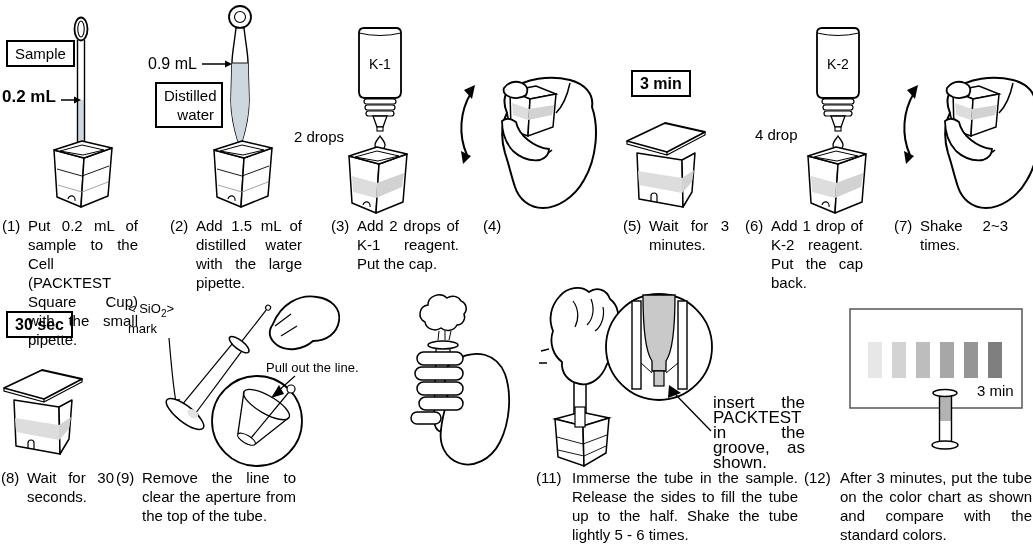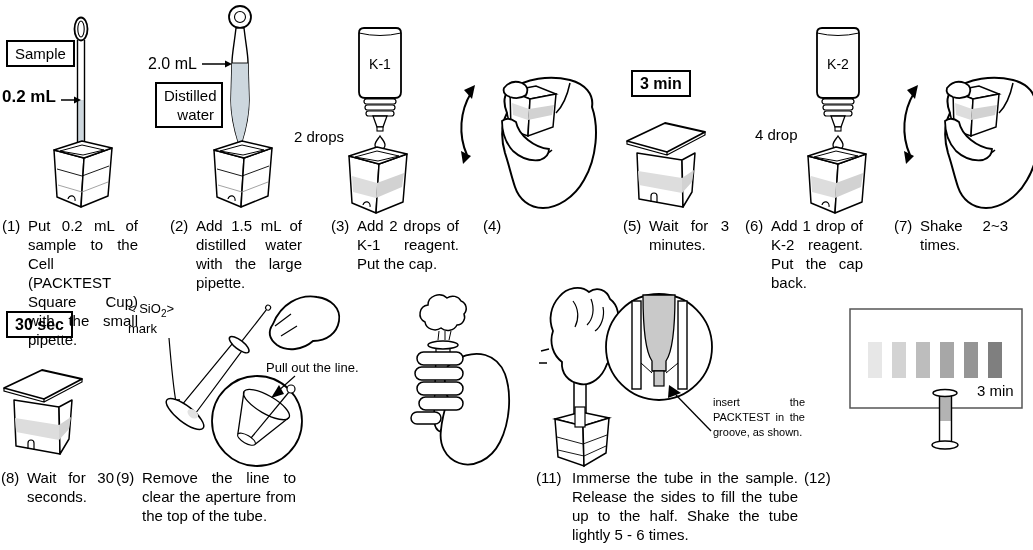--- a/index.html
+++ b/index.html
@@ -10,21 +10,21 @@
   .cap .n{flex:0 0 26px;}
   .cap.w .n{flex:0 0 36px;}
   .cap .t{flex:1 1 auto;text-align:justify;}
   .blk{position:absolute;border:2px solid #000;background:#fff;text-align:right;
        padding:2px 7px;font-size:15px;line-height:19px;}
   .blk.bold{font-weight:bold;font-size:16px;}
   .lbl{position:absolute;font-size:15px;line-height:17px;white-space:nowrap;}
   .lbl.big{font-size:17px;font-weight:bold;}
   .lbl.mid{font-size:16px;}
   .small{position:absolute;font-size:13px;line-height:15px;}
-  .tiny{position:absolute;font-size:11px;line-height:15px;text-align:justify;}
+  .tiny{position:absolute;font-size:17px;line-height:15px;text-align:justify;}
   .ctr{text-align:left;}
   svg text{font-family:"Liberation Sans",sans-serif;}
   sub{font-size:10px;}
 </style>
 </head>
 <body>
 
 <div id="stage">
 
   <svg width="0" height="0" style="position:absolute">
@@ -236,21 +236,21 @@
       <rect x="94.5" y="116" width="12" height="22" fill="#fff"></rect>
       <path d="M94.5,90 L94.5,138 M106.5,90 L106.5,138" stroke="#000" stroke-width="1.4"></path>
       <ellipse cx="100" cy="88" rx="12" ry="3.5" fill="#fff" stroke="#000" stroke-width="1.4"></ellipse>
       <ellipse cx="100" cy="140" rx="13" ry="4" fill="#fff" stroke="#000" stroke-width="1.4"></ellipse>
     </g>
   </svg>
 
   <div class="blk" style="left:6px;top:40px">Sample</div>
   <div class="lbl big" style="left:2px;top:88px">0.2 mL</div>
 
-  <div class="lbl mid" style="left:148px;top:55px">2.0 mL</div>
+  <div class="lbl mid" style="left:148px;top:55px">0.9 mL</div>
   <div class="blk" style="left:155px;top:82px;width:50px">
     <div>Distilled</div>
     <div>water</div>
   </div>
 
   <div class="lbl" style="left:294px;top:128px">2 drops</div>
   <div class="blk bold" style="left:631px;top:70px">3 min</div>
   <div class="lbl" style="left:755px;top:126px">4 drop</div>
   <div class="blk bold" style="left:6px;top:311px">30 sec</div>
 
@@ -298,15 +298,16 @@
   <div class="cap" style="left:116px;top:468px;width:180px">
     <span class="n">(9)</span>
     <span class="t">Remove the line to clear the aperture from the top of the tube.</span>
   </div>
   <div class="cap w" style="left:536px;top:468px;width:262px">
     <span class="n">(11)</span>
     <span class="t">Immerse the tube in the sample. Release the sides to fill the tube up to the half. Shake the tube lightly 5 - 6 times.</span>
   </div>
   <div class="cap w" style="left:804px;top:468px;width:228px">
     <span class="n">(12)</span>
+    <span class="t">After 3 minutes, put the tube on the color chart as shown and compare with the standard colors.</span>
   </div>
 
 </div>
 
 </body></html>

